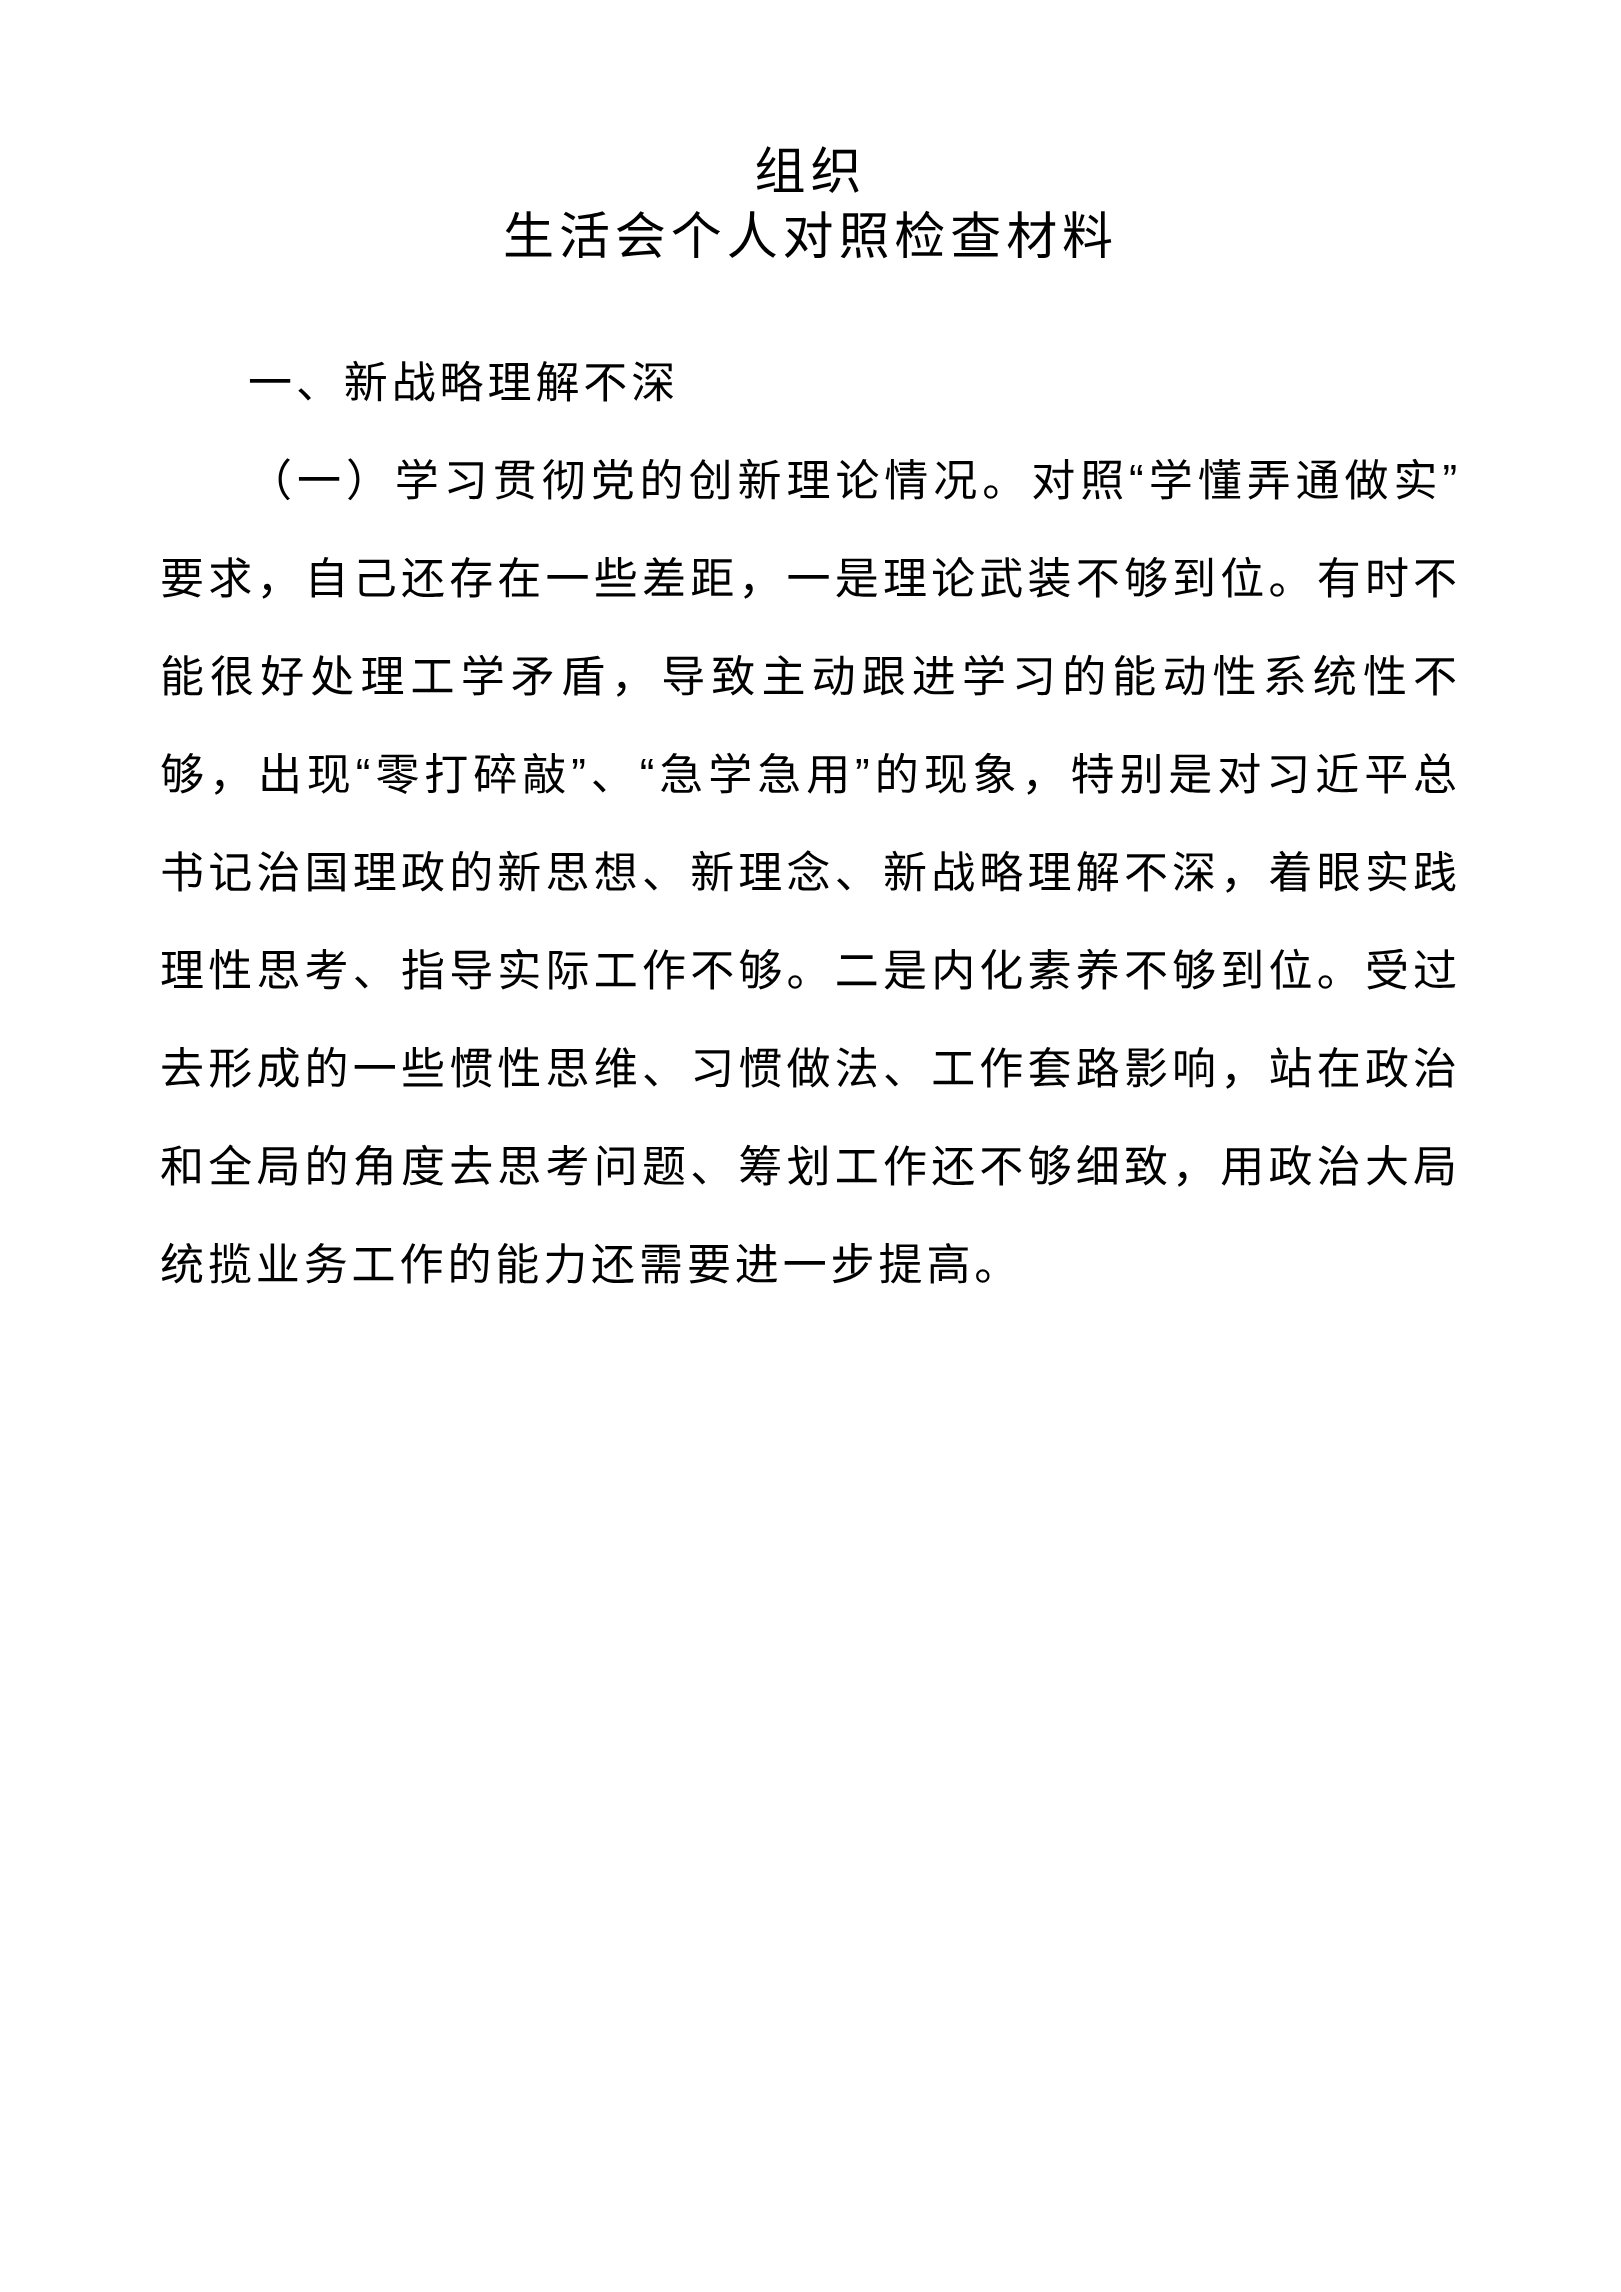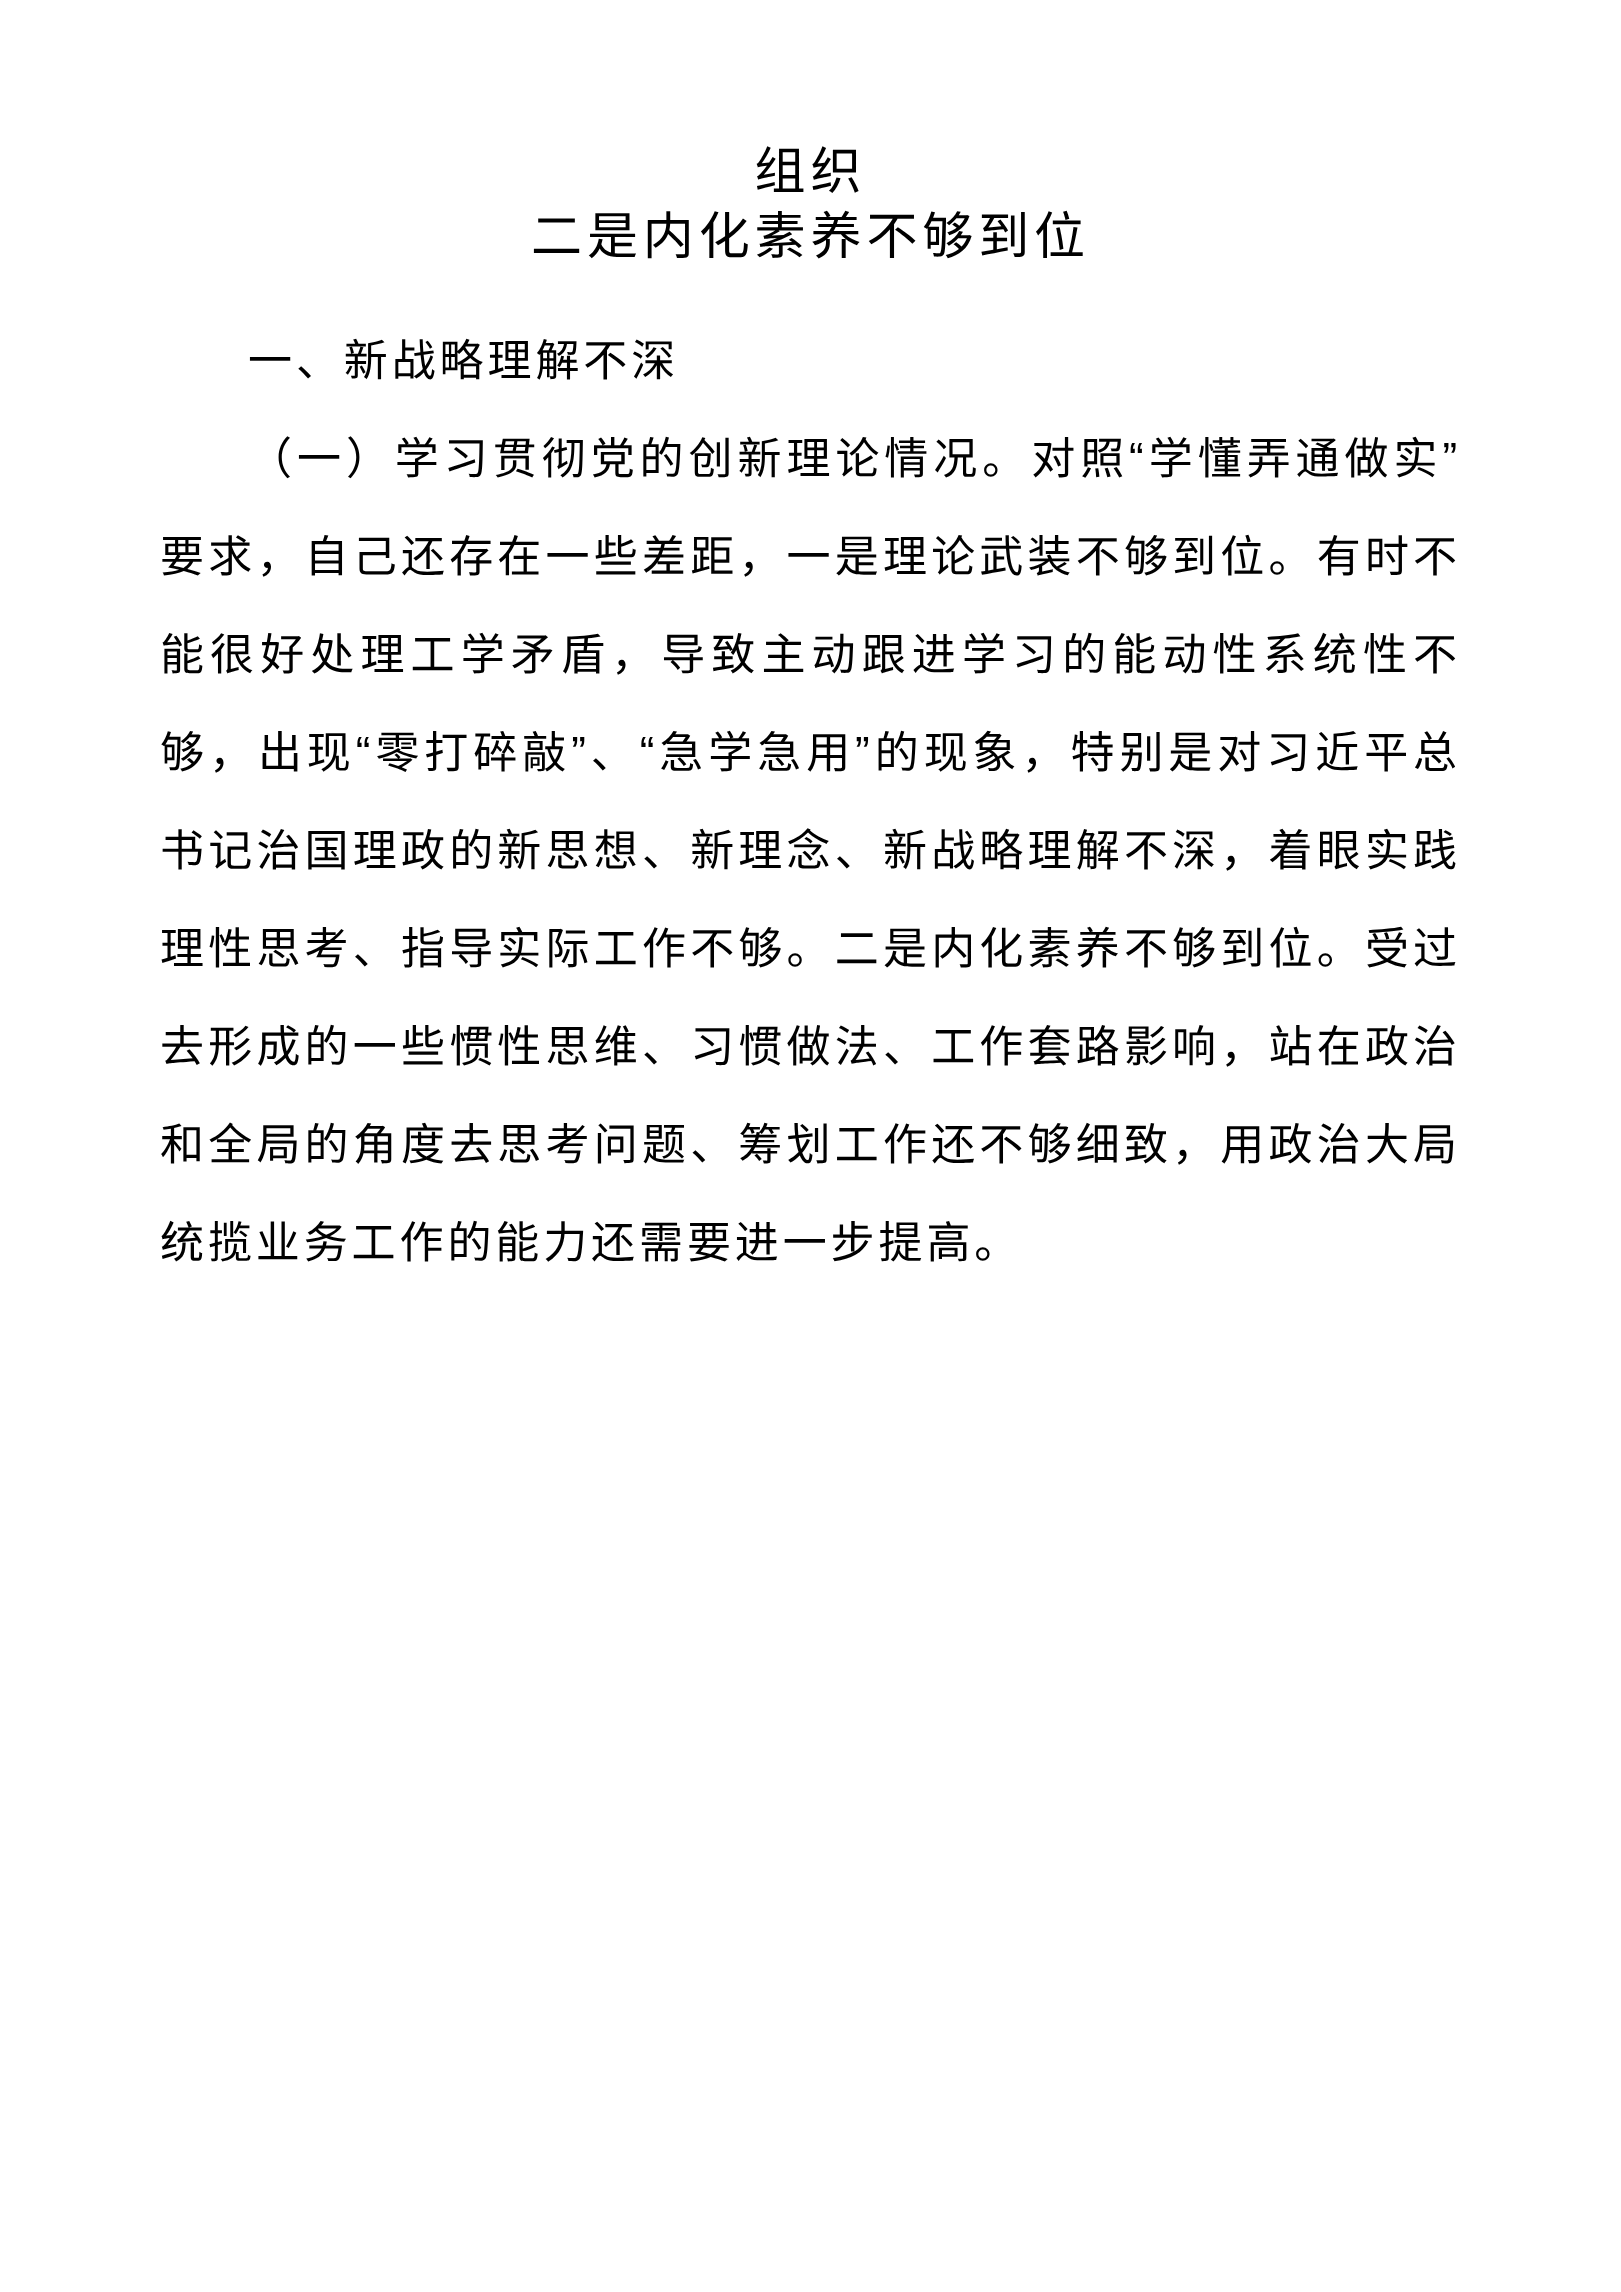--- a/index.html
+++ b/index.html
@@ -18,21 +18,21 @@
     font-family: "Liberation Sans", "DejaVu Sans", sans-serif;
     color: #000000;
     overflow: hidden;
   }
   .doc-title {
     text-align: center;
     font-size: 51px;
     line-height: 65px;
     letter-spacing: 4.9px;
     font-weight: 500;
-    margin: 0 0 43px 0;
+    margin: 0 0 65px 0;
   }
   .doc-body p.para {
     margin: 0;
     font-size: 44px;
     line-height: 98px;
     letter-spacing: 3.9px;
     text-align: justify;
     text-justify: inter-character;
     text-indent: 2em;
     font-weight: 400;
@@ -41,21 +41,21 @@
     font-weight: 400;
   }
 </style>
 </head>
 <body>
 
 <div class="page">
 
   <div class="doc-title">
     <div>组织</div>
-    <div>二是内化素养不够到位</div>
+    <div>生活会个人对照检查材料</div>
   </div>
 
   <div class="doc-body">
 
 
     <p class="para"><span>一、新战略理解不深</span></p>
 
     <p class="para"><strong class="lead">（一）学习贯彻党的创新理论情况。</strong><span>对照“学懂弄通做实”要求，自己还存在一些差距，一是理论武装不够到位。有时不能很好处理工学矛盾，导致主动跟进学习的能动性系统性不够，出现“零打碎敲”、“急学急用”的现象，特别是对习近平总书记治国理政的新思想、新理念、新战略理解不深，着眼实践理性思考、指导实际工作不够。二是内化素养不够到位。受过去形成的一些惯性思维、习惯做法、工作套路影响，站在政治和全局的角度去思考问题、筹划工作还不够细致，用政治大局统揽业务工作的能力还需要进一步提高。</span></p>
 
 

